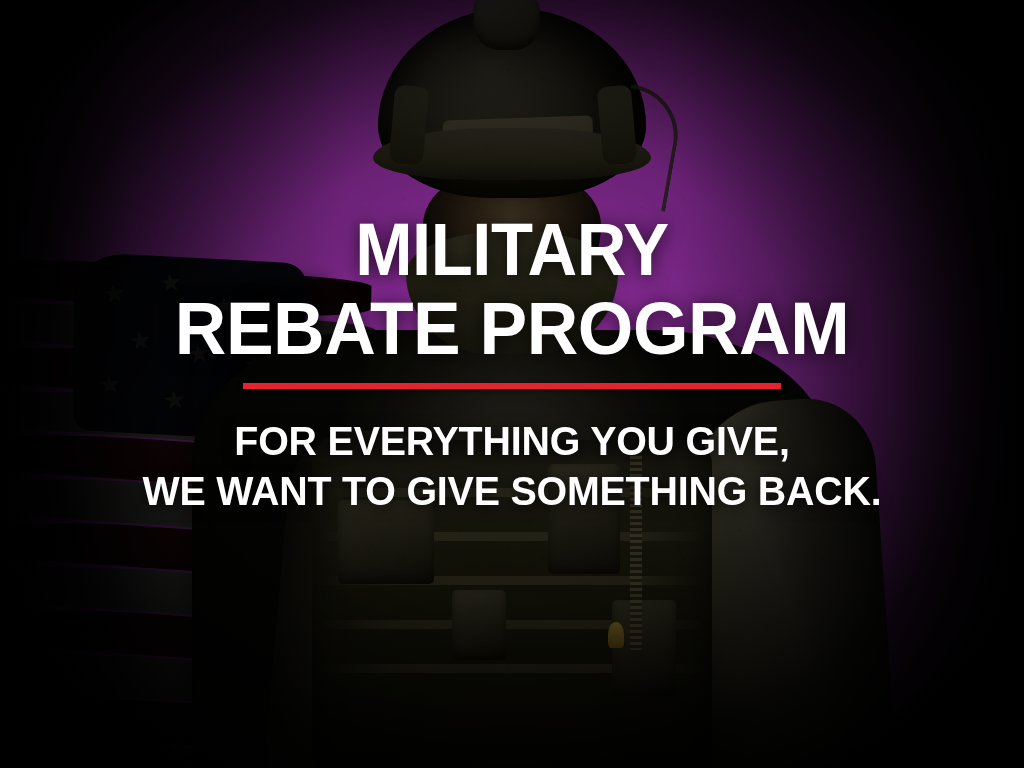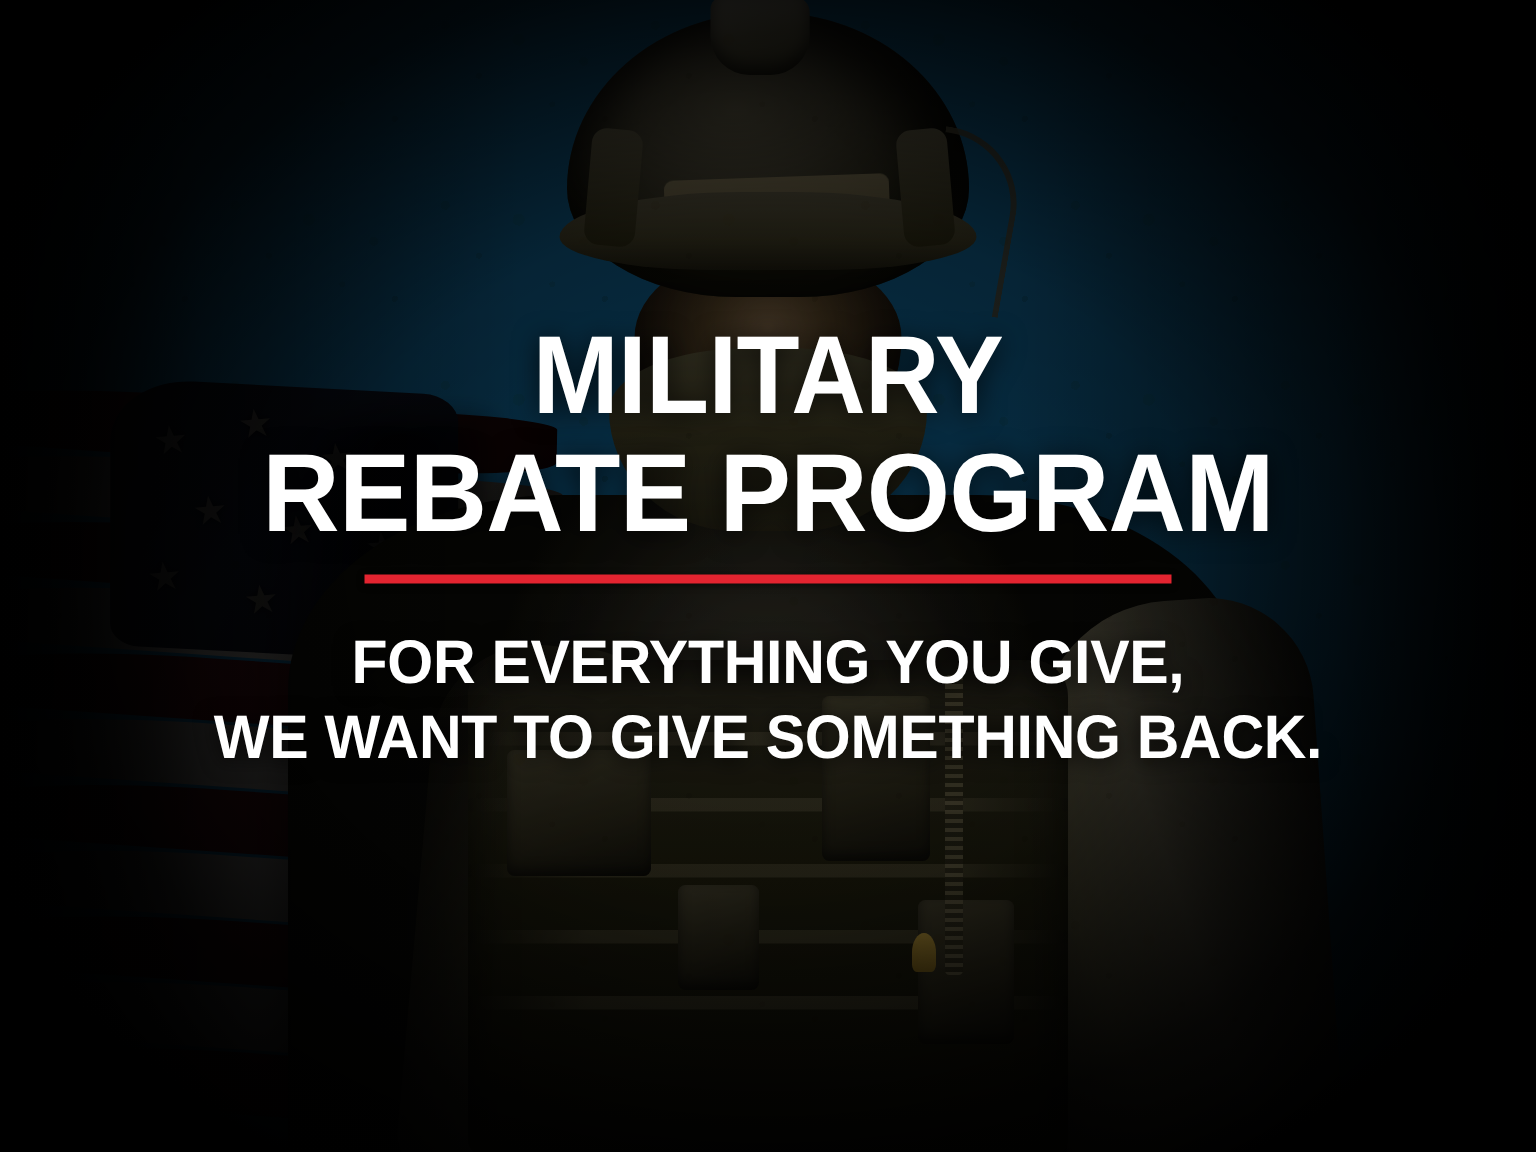--- a/index.html
+++ b/index.html
@@ -7,21 +7,21 @@
   html, body {
     width:1024px; height:768px;
     background:#000;
     font-family:"Liberation Sans", sans-serif;
     overflow:hidden;
   }
 
   .poster {
     position:relative;
     width:1024px; height:768px;
-    background:#0c4a6e;
+    background:#d946ef;
     overflow:hidden;
   }
 
   
   .photo {
     position:absolute; inset:0;
     overflow:hidden;
   }
 
   

